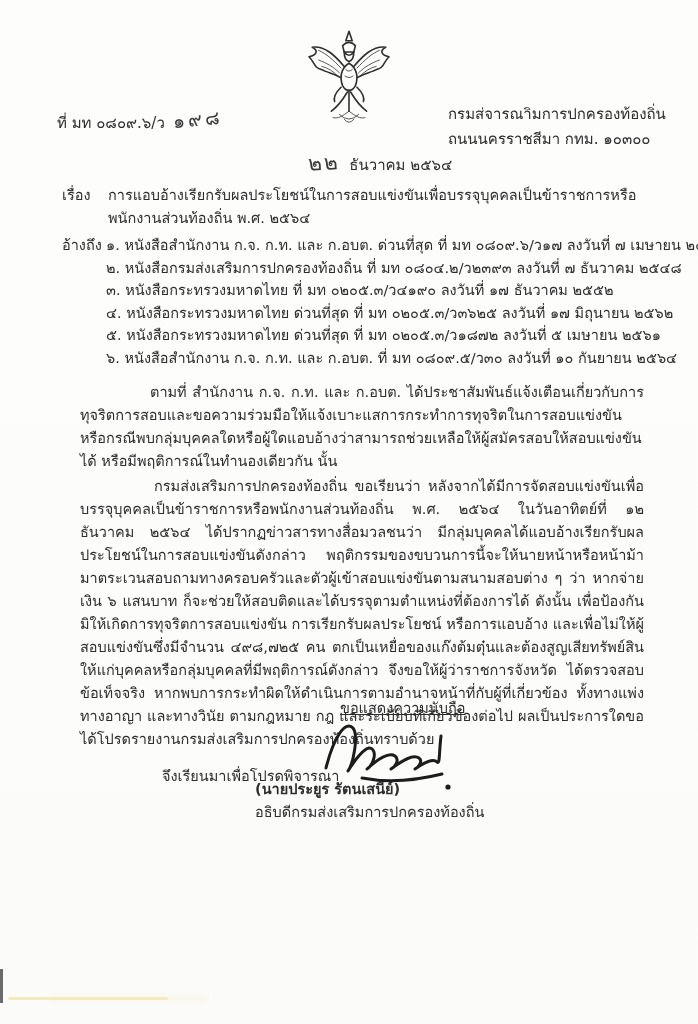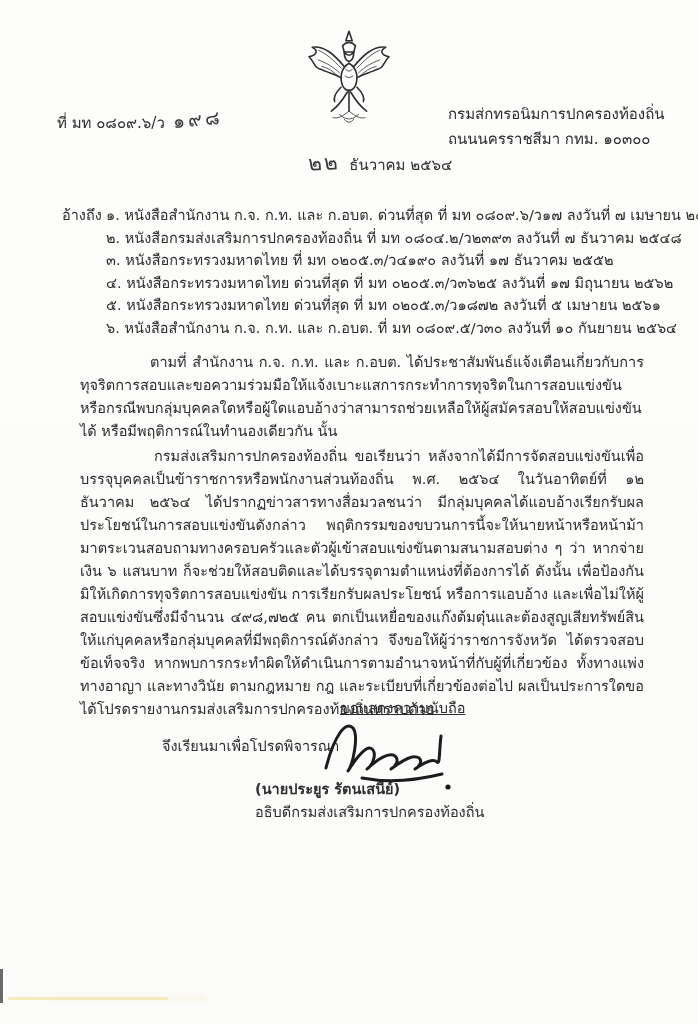--- a/index.html
+++ b/index.html
@@ -18,21 +18,21 @@
   .refno{position:absolute;left:57px;top:106px;font-size:15px;white-space:nowrap;}
   .refno .hand{display:inline-block;font-size:19px;letter-spacing:3px;transform:rotate(-5deg) translateY(-2px);color:#3a3a3a;margin-left:8px;}
   .agency{position:absolute;left:448px;top:102px;font-size:15px;line-height:25px;}
   .dateline{position:absolute;left:0;top:146px;width:760px;text-align:center;font-size:15px;}
   .dateline .hand{display:inline-block;font-size:21px;transform:rotate(-3deg);letter-spacing:2px;margin-right:10px;color:#383838;}
   .content{position:absolute;left:62px;top:184px;width:582px;font-size:14.5px;line-height:23px;}
   .line-pair{display:flex;}
   .line-pair .lbl{flex:0 0 44px;}
   .subject-row .lbl{flex-basis:46px;}
   .to-row{margin-top:3px;}
-  .refs{display:flex;margin-top:20px;}
+  .refs{display:flex;margin-top:4px;}
   .refs .lbl{flex:0 0 44px;}
   .refs ol{list-style:none;margin:0;padding:0;}
   .refs li{white-space:nowrap;line-height:22.5px;}
   .para{margin:0;text-align:justify;margin-left:18px;}
   .para1{margin-top:12px;text-indent:70px;}
   .para2{margin-top:2px;text-indent:74px;}
   .closing{margin-top:14px;margin-left:18px;text-indent:82px;}
   .respect{position:absolute;left:340px;top:696px;font-size:14.5px;text-decoration:underline;}
   .signature{position:absolute;left:310px;top:708px;width:165px;height:80px;}
   .signer{position:absolute;left:255px;top:778px;width:280px;font-size:14.5px;line-height:23px;}
@@ -82,30 +82,34 @@
       <path class="g-thin" d="M48 108 Q60 120 72 108"></path>
       <path class="g-thin" d="M54 114 Q60 122 66 114"></path>
     </svg>
   </div>
 
   <div class="refno">
     <span>ที่ มท ๐๘๐๙.๖/ว</span><span class="hand">๑๙๘</span>
   </div>
 
   <div class="agency">
-    <div>กรมส่กทรอนิมการปกครองท้องถิ่น</div>
+    <div>กรมส่จารณาิมการปกครองท้องถิ่น</div>
     <div>ถนนนครราชสีมา กทม. ๑๐๓๐๐</div>
   </div>
 
   <div class="dateline">
     <span class="hand">๒๒</span><span>ธันวาคม ๒๕๖๔</span>
   </div>
 
   <div class="content">
 
+    <div class="line-pair subject-row">
+      <span class="lbl">เรื่อง</span>
+      <span>การแอบอ้างเรียกรับผลประโยชน์ในการสอบแข่งขันเพื่อบรรจุบุคคลเป็นข้าราชการหรือพนักงานส่วนท้องถิ่น พ.ศ. ๒๕๖๔</span>
+    </div>
 
 
     <div class="refs">
       <span class="lbl">อ้างถึง</span>
       <ol>
         <li>๑. หนังสือสำนักงาน ก.จ. ก.ท. และ ก.อบต. ด่วนที่สุด  ที่ มท ๐๘๐๙.๖/ว๑๗ ลงวันที่ ๗ เมษายน ๒๕๖๔</li>
         <li>๒. หนังสือกรมส่งเสริมการปกครองท้องถิ่น ที่ มท ๐๘๐๔.๒/ว๒๓๙๓ ลงวันที่ ๗ ธันวาคม ๒๕๔๘</li>
         <li>๓. หนังสือกระทรวงมหาดไทย ที่ มท ๐๒๐๕.๓/ว๔๑๙๐ ลงวันที่ ๑๗ ธันวาคม ๒๕๕๒</li>
         <li>๔. หนังสือกระทรวงมหาดไทย ด่วนที่สุด ที่ มท ๐๒๐๕.๓/ว๓๖๒๕ ลงวันที่ ๑๗ มิถุนายน ๒๕๖๒</li>
         <li>๕. หนังสือกระทรวงมหาดไทย ด่วนที่สุด ที่ มท ๐๒๐๕.๓/ว๑๘๗๒ ลงวันที่ ๕ เมษายน ๒๕๖๑</li>

